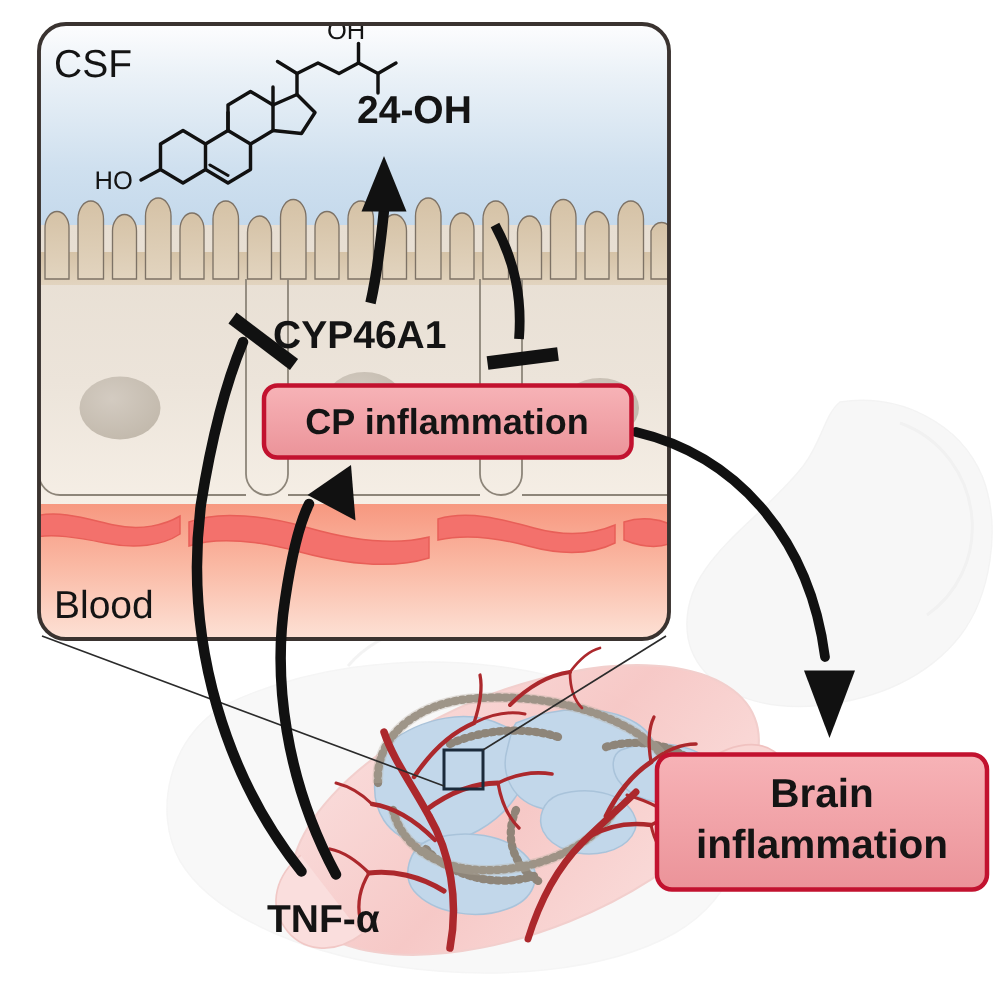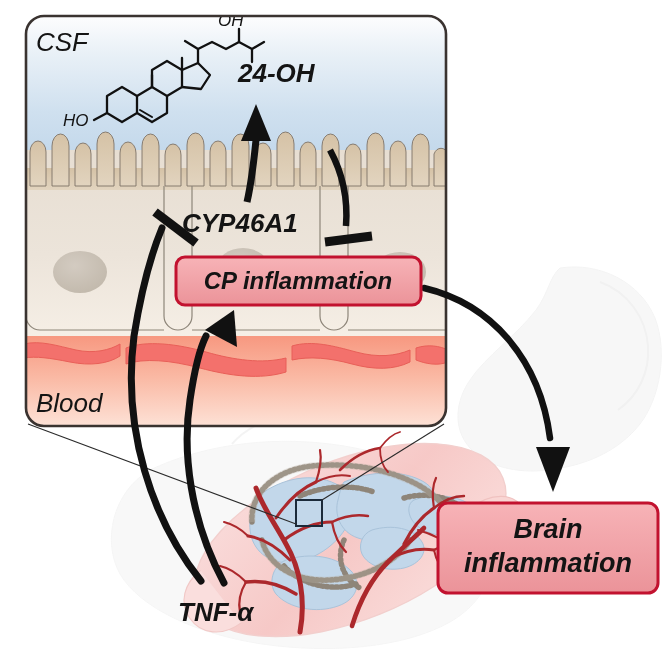--- a/index.html
+++ b/index.html
@@ -13,21 +13,20 @@
     height: 664px;
     position: relative;
     overflow: hidden;
     font-family: "Liberation Sans", sans-serif;
   }
   #figure-root {
     position: absolute;
     left: 0; top: 0;
     width: 664px;
     height: 576px;
-    font-style: italic;
   }
   svg.fig {
     position: absolute;
     left: 0; top: 0;
     width: 664px;
     height: 664px;
     display: block;
   }
   .lbl {
     font-family: "Liberation Sans", sans-serif;

